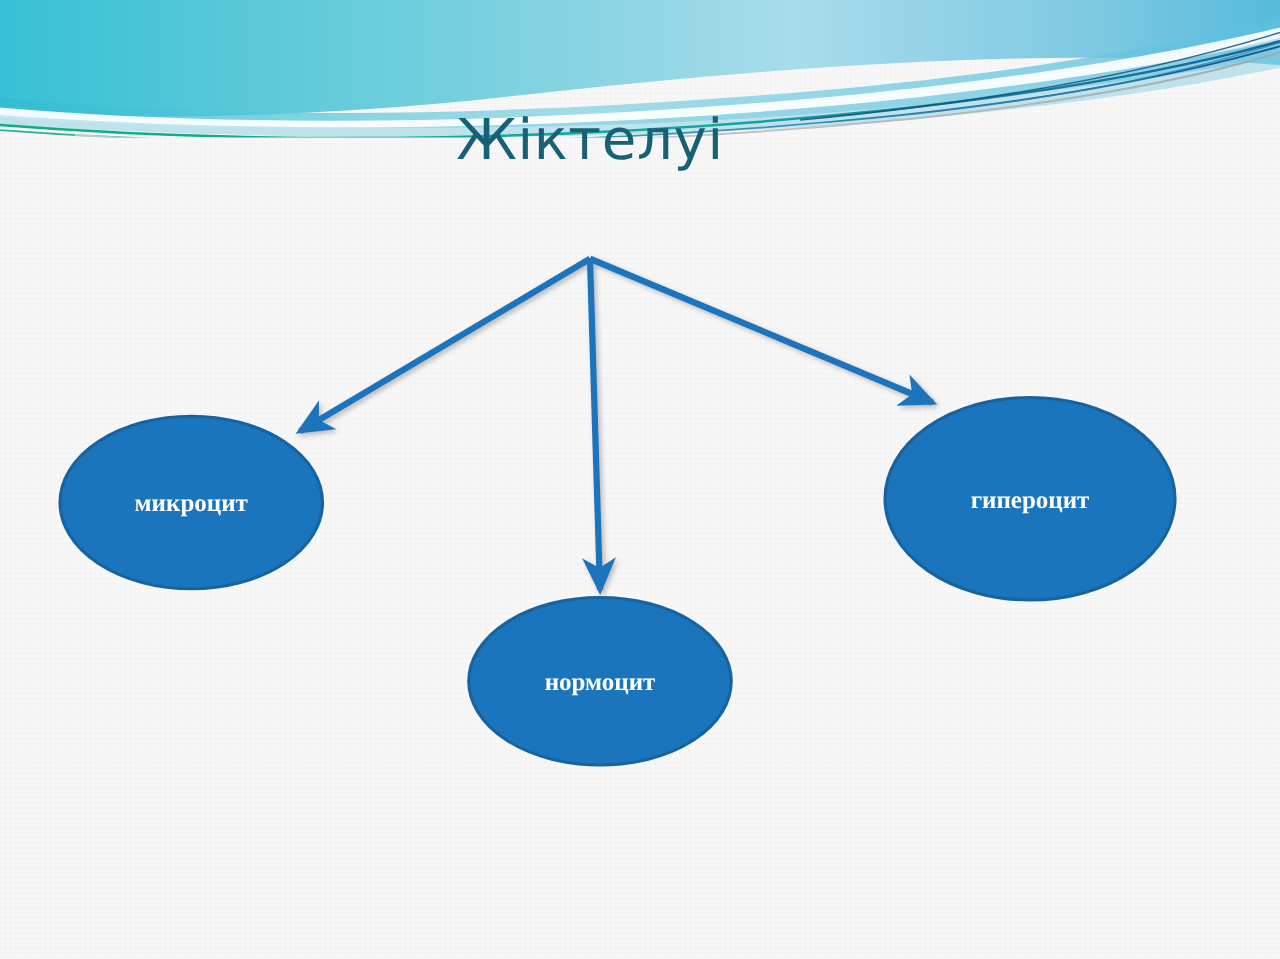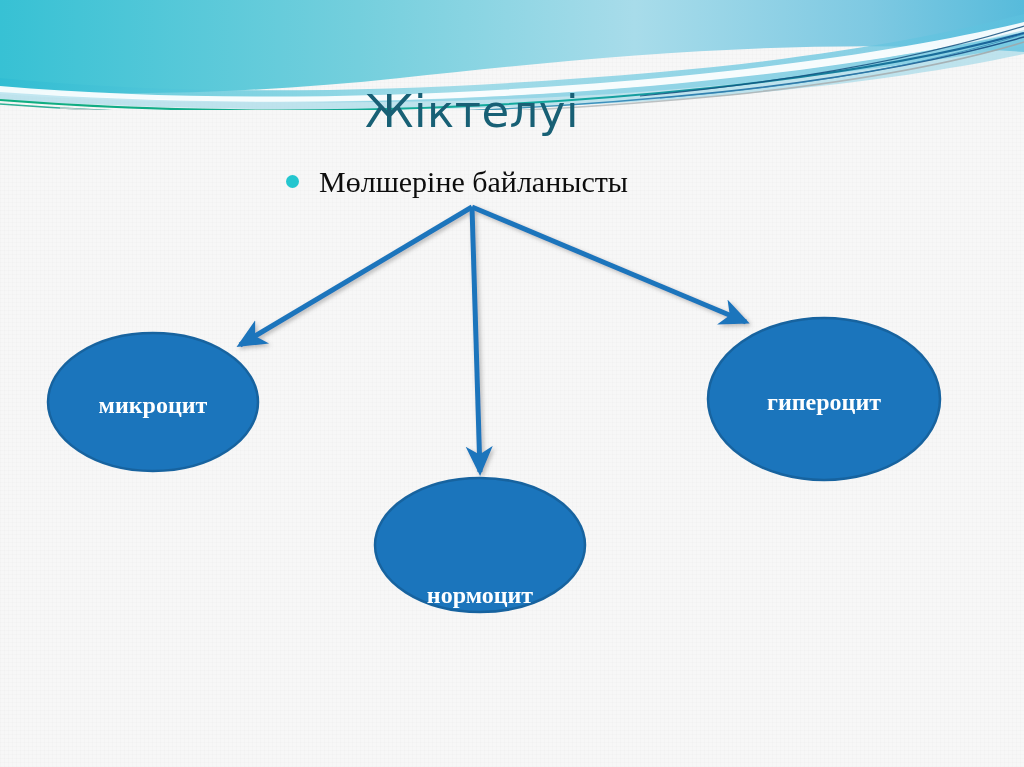--- a/index.html
+++ b/index.html
@@ -79,21 +79,21 @@
     font-family: "Liberation Serif", "DejaVu Serif", serif;
     font-size: 30px;
     color: #0d0d0d;
     line-height: 1.1;
     white-space: nowrap;
   }
   .node-label {
     position: absolute;
     color: #ffffff;
     font-family: "Liberation Serif", "DejaVu Serif", serif;
-    font-size: 24px;
+    font-size: 20px;
     font-weight: 700;
     text-align: center;
     white-space: nowrap;
     z-index: 4;
     pointer-events: none;
   }
 </style>
 </head>
 <body>
 
@@ -156,24 +156,20 @@
 
     <path d="M0,100 C230,118 480,112 710,88 C860,72 955,52 1024,33" fill="none" stroke="url(#gradThin)" stroke-width="2"></path>
     <path d="M0,104 C240,122 490,116 720,92 C870,76 960,55 1024,37" fill="none" stroke="url(#gradThin2)" stroke-width="1.4" opacity="0.9"></path>
     <path d="M60,108 C270,122 500,117 730,95 C880,79 965,60 1024,42" fill="none" stroke="url(#gradGrey)" stroke-width="1.6" opacity="0.85"></path>
     <path d="M640,96 C790,82 920,58 1024,26" fill="none" stroke="#15517f" stroke-width="1.2" opacity="0.85"></path>
     <path d="M660,98 C810,86 930,64 1024,34" fill="none" stroke="#2a7fae" stroke-width="1" opacity="0.7"></path>
   </svg>
 
   <div id="title">Жіктелуі</div>
 
-  <div id="bullet-row">
-    <span id="bullet-dot"></span>
-    <span id="bullet-text">Мөлшеріне байланысты</span>
-  </div>
 
   <svg id="diagram-layer" viewBox="0 0 1024 767" xmlns="http://www.w3.org/2000/svg">
     <defs>
       <filter id="softShadow" x="-30%" y="-30%" width="170%" height="170%">
         <feDropShadow dx="2" dy="2" stdDeviation="2" flood-color="#6b6b6b" flood-opacity="0.45"></feDropShadow>
       </filter>
       <marker id="arrowHead" viewBox="0 0 12 12" refX="9.5" refY="6" markerWidth="6.5" markerHeight="6.5" orient="auto-start-reverse">
         <path d="M 0 1 L 11 6 L 0 11 L 3 6 Z" fill="#1b75bc"></path>
       </marker>
     </defs>
@@ -185,16 +181,16 @@
     </g>
 
     <g>
       <ellipse cx="153" cy="402" rx="105" ry="69" fill="#1b75bc" stroke="#17639f" stroke-width="2.5"></ellipse>
       <ellipse cx="480" cy="545" rx="105" ry="67" fill="#1b75bc" stroke="#17639f" stroke-width="2.5"></ellipse>
       <ellipse cx="824" cy="399" rx="116" ry="81" fill="#1b75bc" stroke="#17639f" stroke-width="2.5"></ellipse>
     </g>
   </svg>
 
   <div class="node-label" style="left:48px;  top:392px; width:210px;">микроцит</div>
-  <div class="node-label" style="left:375px; top:535px; width:210px;margin-top:47px;">нормоцит</div>
+  <div class="node-label" style="left:375px; top:535px; width:210px;">нормоцит</div>
   <div class="node-label" style="left:708px; top:389px; width:232px;">гипероцит</div>
 
 </div>
 
 </body></html>

